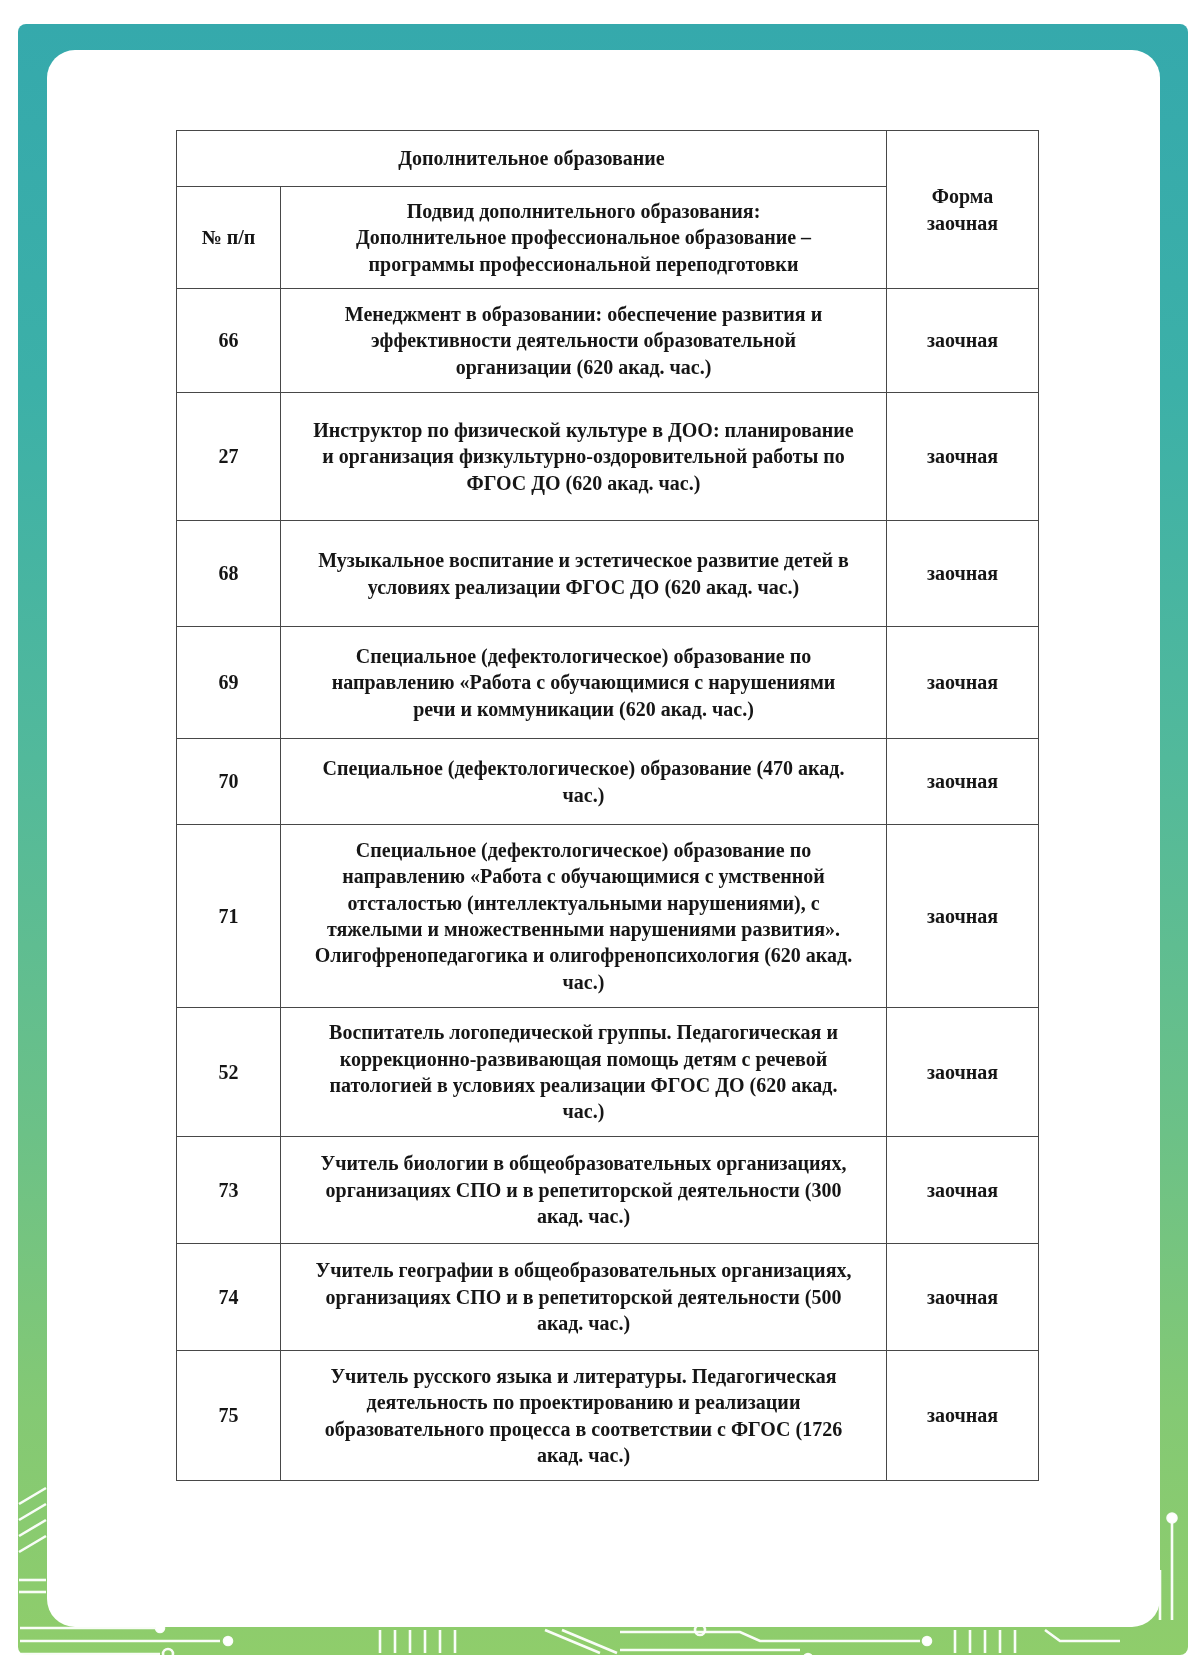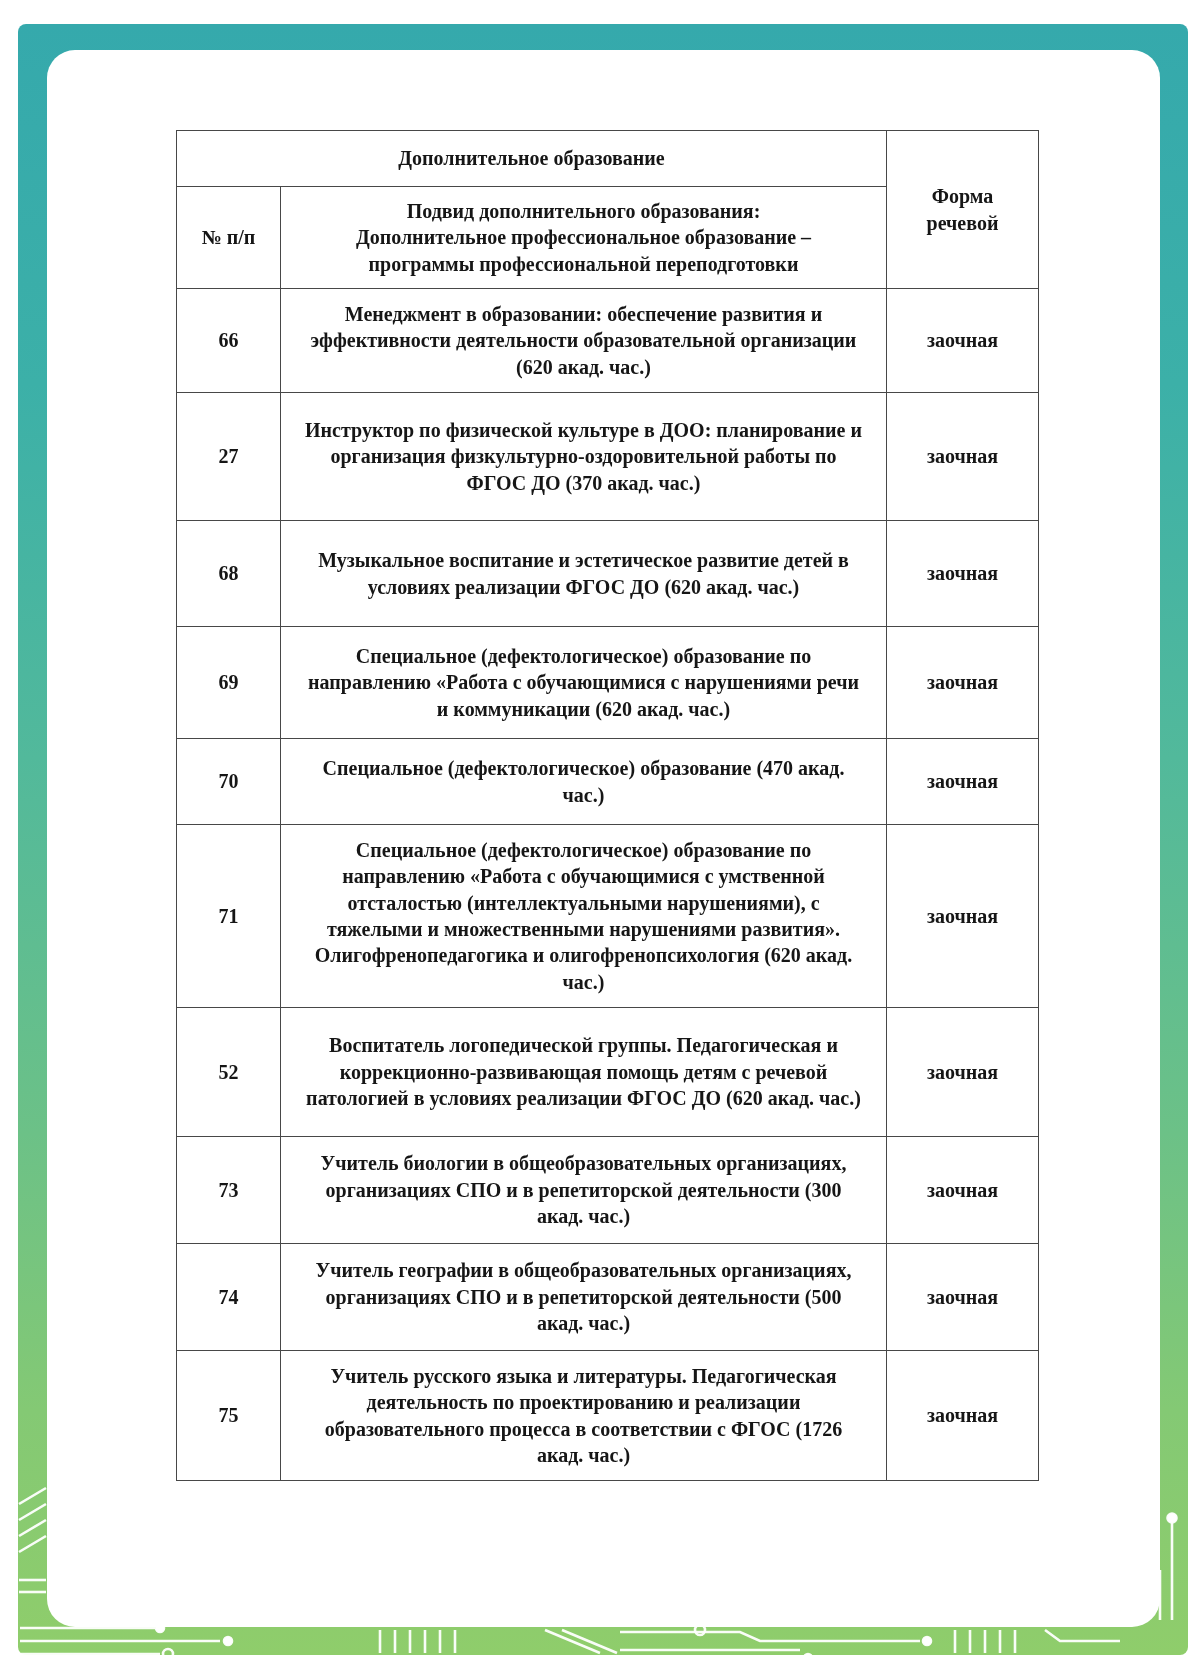--- a/index.html
+++ b/index.html
@@ -44,21 +44,21 @@
   }
   .doc-table td {
     border: 1.6px solid #474747;
     text-align: center;
     vertical-align: middle;
     font-weight: bold;
     font-size: 20px;
     line-height: 1.32;
     padding: 4px 2px;
   }
-  .doc-table td.c-name { padding: 6px 24px; }
+  .doc-table td.c-name { padding: 6px 32px; }
   .doc-table td.pre { white-space: pre-line; }
   .group-header { font-size: 20px; }
 </style>
 </head>
 <body>
 
 <div class="frame">
   <div class="frame-inner"></div>
 </div>
 
@@ -110,37 +110,37 @@
 <table class="doc-table">
   <colgroup>
     <col style="width:104px">
       <col style="width:606px">
       <col style="width:152px">
   </colgroup>
   <tbody>
     <tr style="height:56px">
       <td class="group-header" colspan="2">Дополнительное образование</td>
       <td class="pre" rowspan="2">Форма
-речевой</td>
+заочная</td>
     </tr>
     <tr style="height:102px">
       <td>№ п/п</td>
       <td class="pre">Подвид дополнительного образования:
 Дополнительное профессиональное образование –
 программы профессиональной переподготовки</td>
     </tr>
 
     <tr style="height:104px">
       <td class="c-num">66</td>
       <td class="c-name">Менеджмент в образовании: обеспечение развития и эффективности деятельности образовательной организации (620 акад. час.)</td>
       <td class="c-form">заочная</td>
     </tr>
     <tr style="height:128px">
       <td class="c-num">27</td>
-      <td class="c-name">Инструктор по физической культуре в ДОО: планирование и организация физкультурно-оздоровительной работы по ФГОС ДО (370 акад. час.)</td>
+      <td class="c-name">Инструктор по физической культуре в ДОО: планирование и организация физкультурно-оздоровительной работы по ФГОС ДО (620 акад. час.)</td>
       <td class="c-form">заочная</td>
     </tr>
     <tr style="height:106px">
       <td class="c-num">68</td>
       <td class="c-name">Музыкальное воспитание и эстетическое развитие детей в условиях реализации ФГОС ДО (620 акад. час.)</td>
       <td class="c-form">заочная</td>
     </tr>
     <tr style="height:112px">
       <td class="c-num">69</td>
       <td class="c-name">Специальное (дефектологическое) образование по направлению «Работа с обучающимися с нарушениями речи и коммуникации (620 акад. час.)</td>

